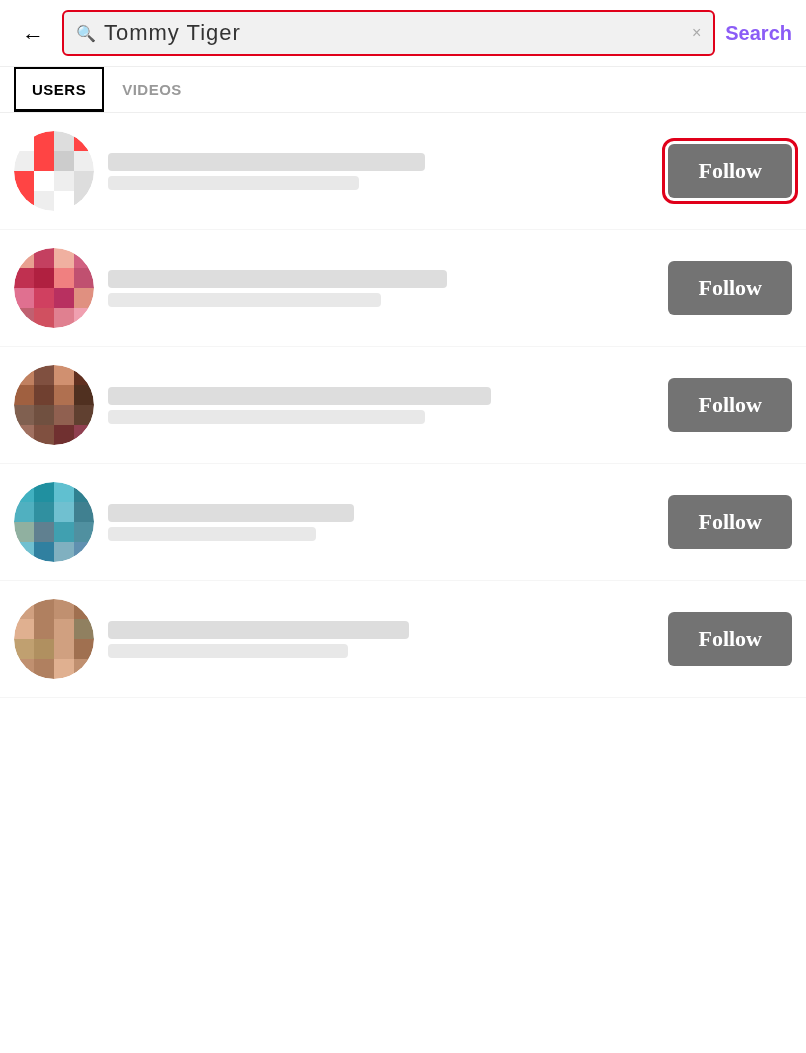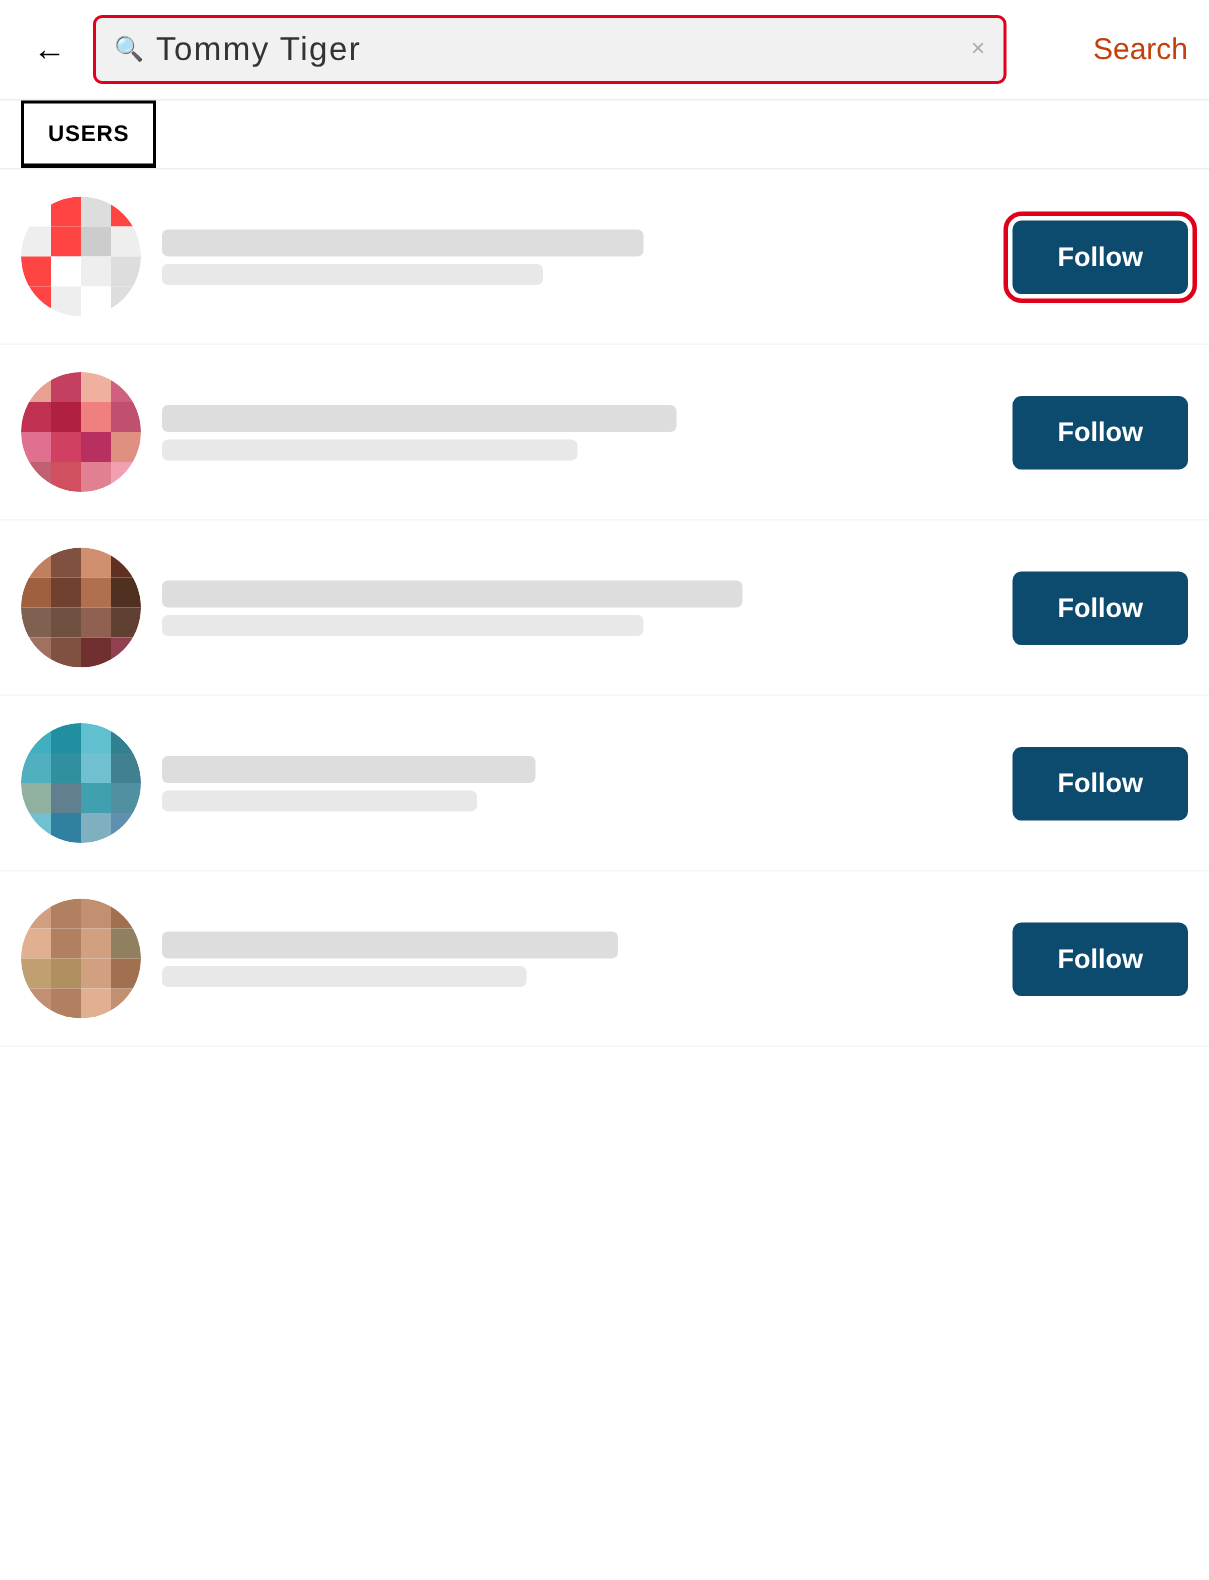--- a/index.html
+++ b/index.html
@@ -54,29 +54,28 @@
     }
     .clear-btn {
       color: #aaa;
       font-size: 16px;
       cursor: pointer;
       background: none;
       border: none;
       flex-shrink: 0;
     }
     .search-action-btn {
-      color: #c2410c;
+      color: #8b5cf6;
       font-size: 20px;
-      font-weight: 400;
+      font-weight: 700;
       cursor: pointer;
       background: none;
       border: none;
       flex-shrink: 0;
       white-space: nowrap;
-      margin-left: 48px;
     }
 
     
     .tabs {
       display: flex;
       align-items: center;
       padding: 0 14px;
       border-bottom: 1px solid #eee;
       gap: 0;
     }
@@ -135,30 +134,31 @@
       background: #ddd;
       width: 60%;
     }
     .user-handle-placeholder {
       height: 14px;
       border-radius: 4px;
       background: #e8e8e8;
       width: 45%;
     }
     .follow-btn {
-      background: #0c4a6e;
+      background: #737373;
       color: #fff;
       border: none;
       border-radius: 6px;
       padding: 14px 30px;
-      font-size: 18px;
+      font-size: 22px;
       font-weight: 600;
       cursor: pointer;
       white-space: nowrap;
       flex-shrink: 0;
+      font-family: Liberation Serif, serif;
     }
     .follow-btn.highlighted {
       outline: 3px solid #e0001a;
       outline-offset: 3px;
     }
 
     
     .mosaic {
       display: grid;
       width: 80px;
@@ -179,20 +179,21 @@
     <span class="search-icon-wrap">🔍</span>
     <input class="search-input" type="text" value="Tommy Tiger" placeholder="Tommy Tiger" style="">
     <button class="clear-btn">×</button>
   </div>
 
   <button class="search-action-btn">Search</button>
 </div>
 
 <div class="tabs">
   <button class="tab active">USERS</button>
+  <button class="tab">VIDEOS</button>
 </div>
 
 <div class="user-list" id="user-list">
 <div class="user-item">
       <div class="avatar">
         <div class="mosaic mosaic-2x2">
           <div class="mc" style="background: rgb(255, 255, 255);"></div>
           <div class="mc" style="background: rgb(255, 68, 68);"></div>
           <div class="mc" style="background: rgb(221, 221, 221);"></div>
           <div class="mc" style="background: rgb(255, 68, 68);"></div>

